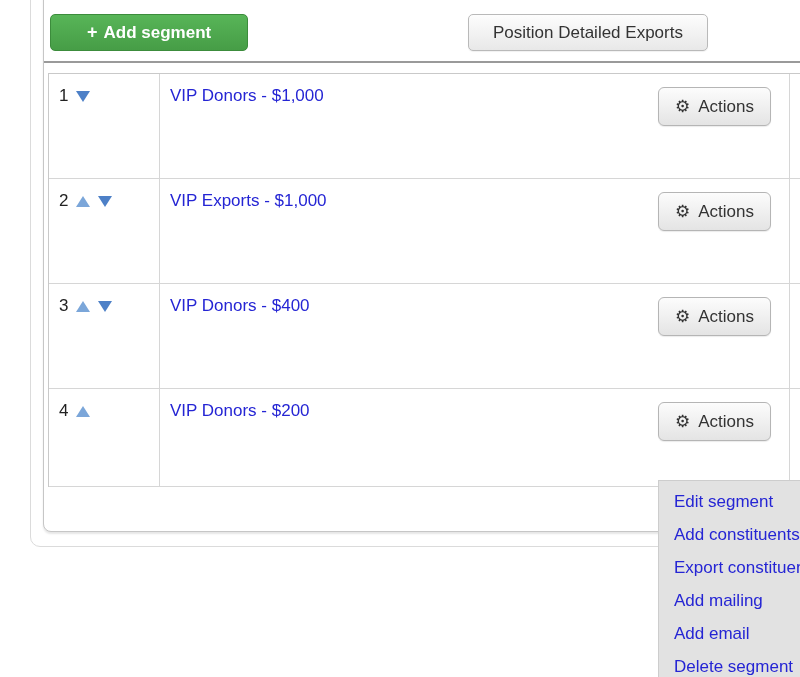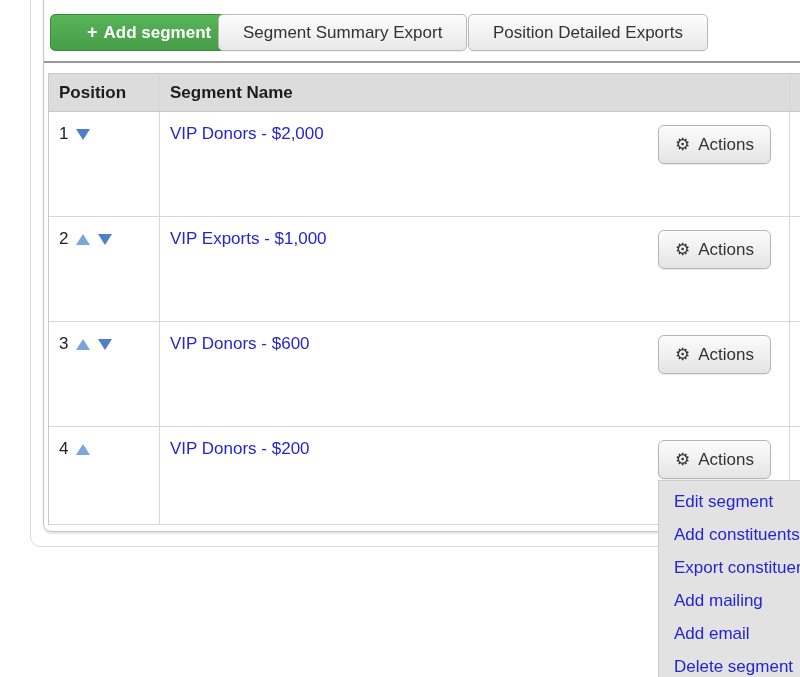--- a/index.html
+++ b/index.html
@@ -85,42 +85,36 @@
   <div class="tab-gray" style="left:622px;width:81px;"></div>
   <div class="tab-gray" style="left:707px;width:80px;"></div>
   <div class="tab-gray" style="left:791px;width:15px;"></div>
 
   <div class="outer-panel"></div>
   <div class="inner-panel"></div>
 
   <button class="btn btn-green">
     <span class="plus">+</span><span>Add segment</span>
   </button>
-  <button class="btn btn-gray btn-summary">Segment Summary Export</button>
   <button class="btn btn-gray btn-detailed">Position Detailed Exports</button>
 
   <div class="divider"></div>
 
   <div class="tbl">
-    <div class="tr head">
-      <div class="cell c-pos">Position</div>
-      <div class="cell c-name">Segment Name</div>
-      <div class="cell c-clip"></div>
-    </div>
     <div>
   <div class="tr body">
     <div class="cell c-pos">
       <div class="pos-wrap">
         <span>1</span>
 
         <span class="tri tri-down"></span>
       </div>
     </div>
     <div class="cell c-name">
-      <a class="seg-link">VIP Donors - $2,000</a>
+      <a class="seg-link">VIP Donors - $1,000</a>
       <div class="actions-btn">
         <span class="gear">⚙</span>
         <span>Actions</span>
       </div>
     </div>
     <div class="cell c-clip"></div>
   </div>
 
   <div class="tr body">
     <div class="cell c-pos">
@@ -142,21 +136,21 @@
 
   <div class="tr body">
     <div class="cell c-pos">
       <div class="pos-wrap">
         <span>3</span>
         <span class="tri tri-up"></span>
         <span class="tri tri-down"></span>
       </div>
     </div>
     <div class="cell c-name">
-      <a class="seg-link">VIP Donors - $600</a>
+      <a class="seg-link">VIP Donors - $400</a>
       <div class="actions-btn">
         <span class="gear">⚙</span>
         <span>Actions</span>
       </div>
     </div>
     <div class="cell c-clip"></div>
   </div>
 
   <div class="tr body">
     <div class="cell c-pos">

